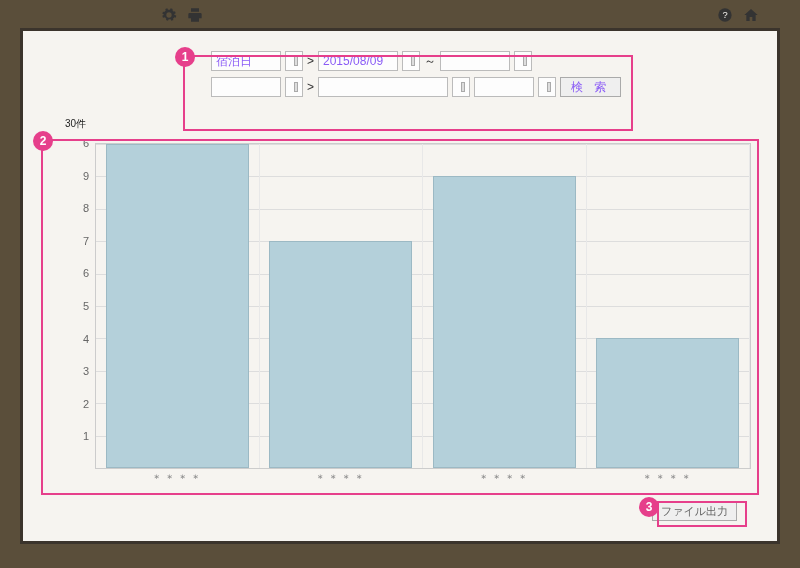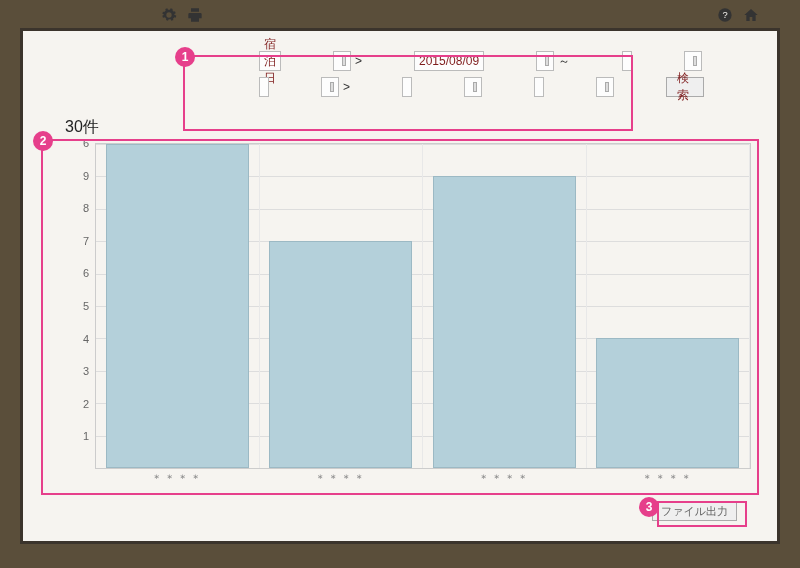--- a/index.html
+++ b/index.html
@@ -70,46 +70,45 @@
     display: flex;
     align-items: center;
     gap: 4px;
     margin-bottom: 6px;
   }
   .sel, .inp, .btn {
     height: 20px;
     border: 1px solid #bbb;
     background: #fdfdfd;
     font-size: 12px;
-    color: #7f1d1d;
+    color: #8b5cf6;
     padding: 0 4px;
     display: inline-flex;
     align-items: center;
-    margin-left: 48px;
   }
   .sel { justify-content: space-between; }
   .sel .caret {
     margin-left: 4px;
     width: 10px; height: 10px;
     background: #ddd;
     border: 1px solid #aaa;
   }
   .btn {
     background: #efefef;
     border: 1px solid #aaa;
     cursor: pointer;
     padding: 0 10px;
     letter-spacing: 4px;
   }
 
   .count {
     position: absolute;
     top: 86px;
     left: 42px;
-    font-size: 16px;
+    font-size: 10px;
     color: #222;
   }
 
   .chart {
     position: absolute;
     left: 38px;
     right: 26px;
     top: 112px;
     bottom: 52px;
   }

